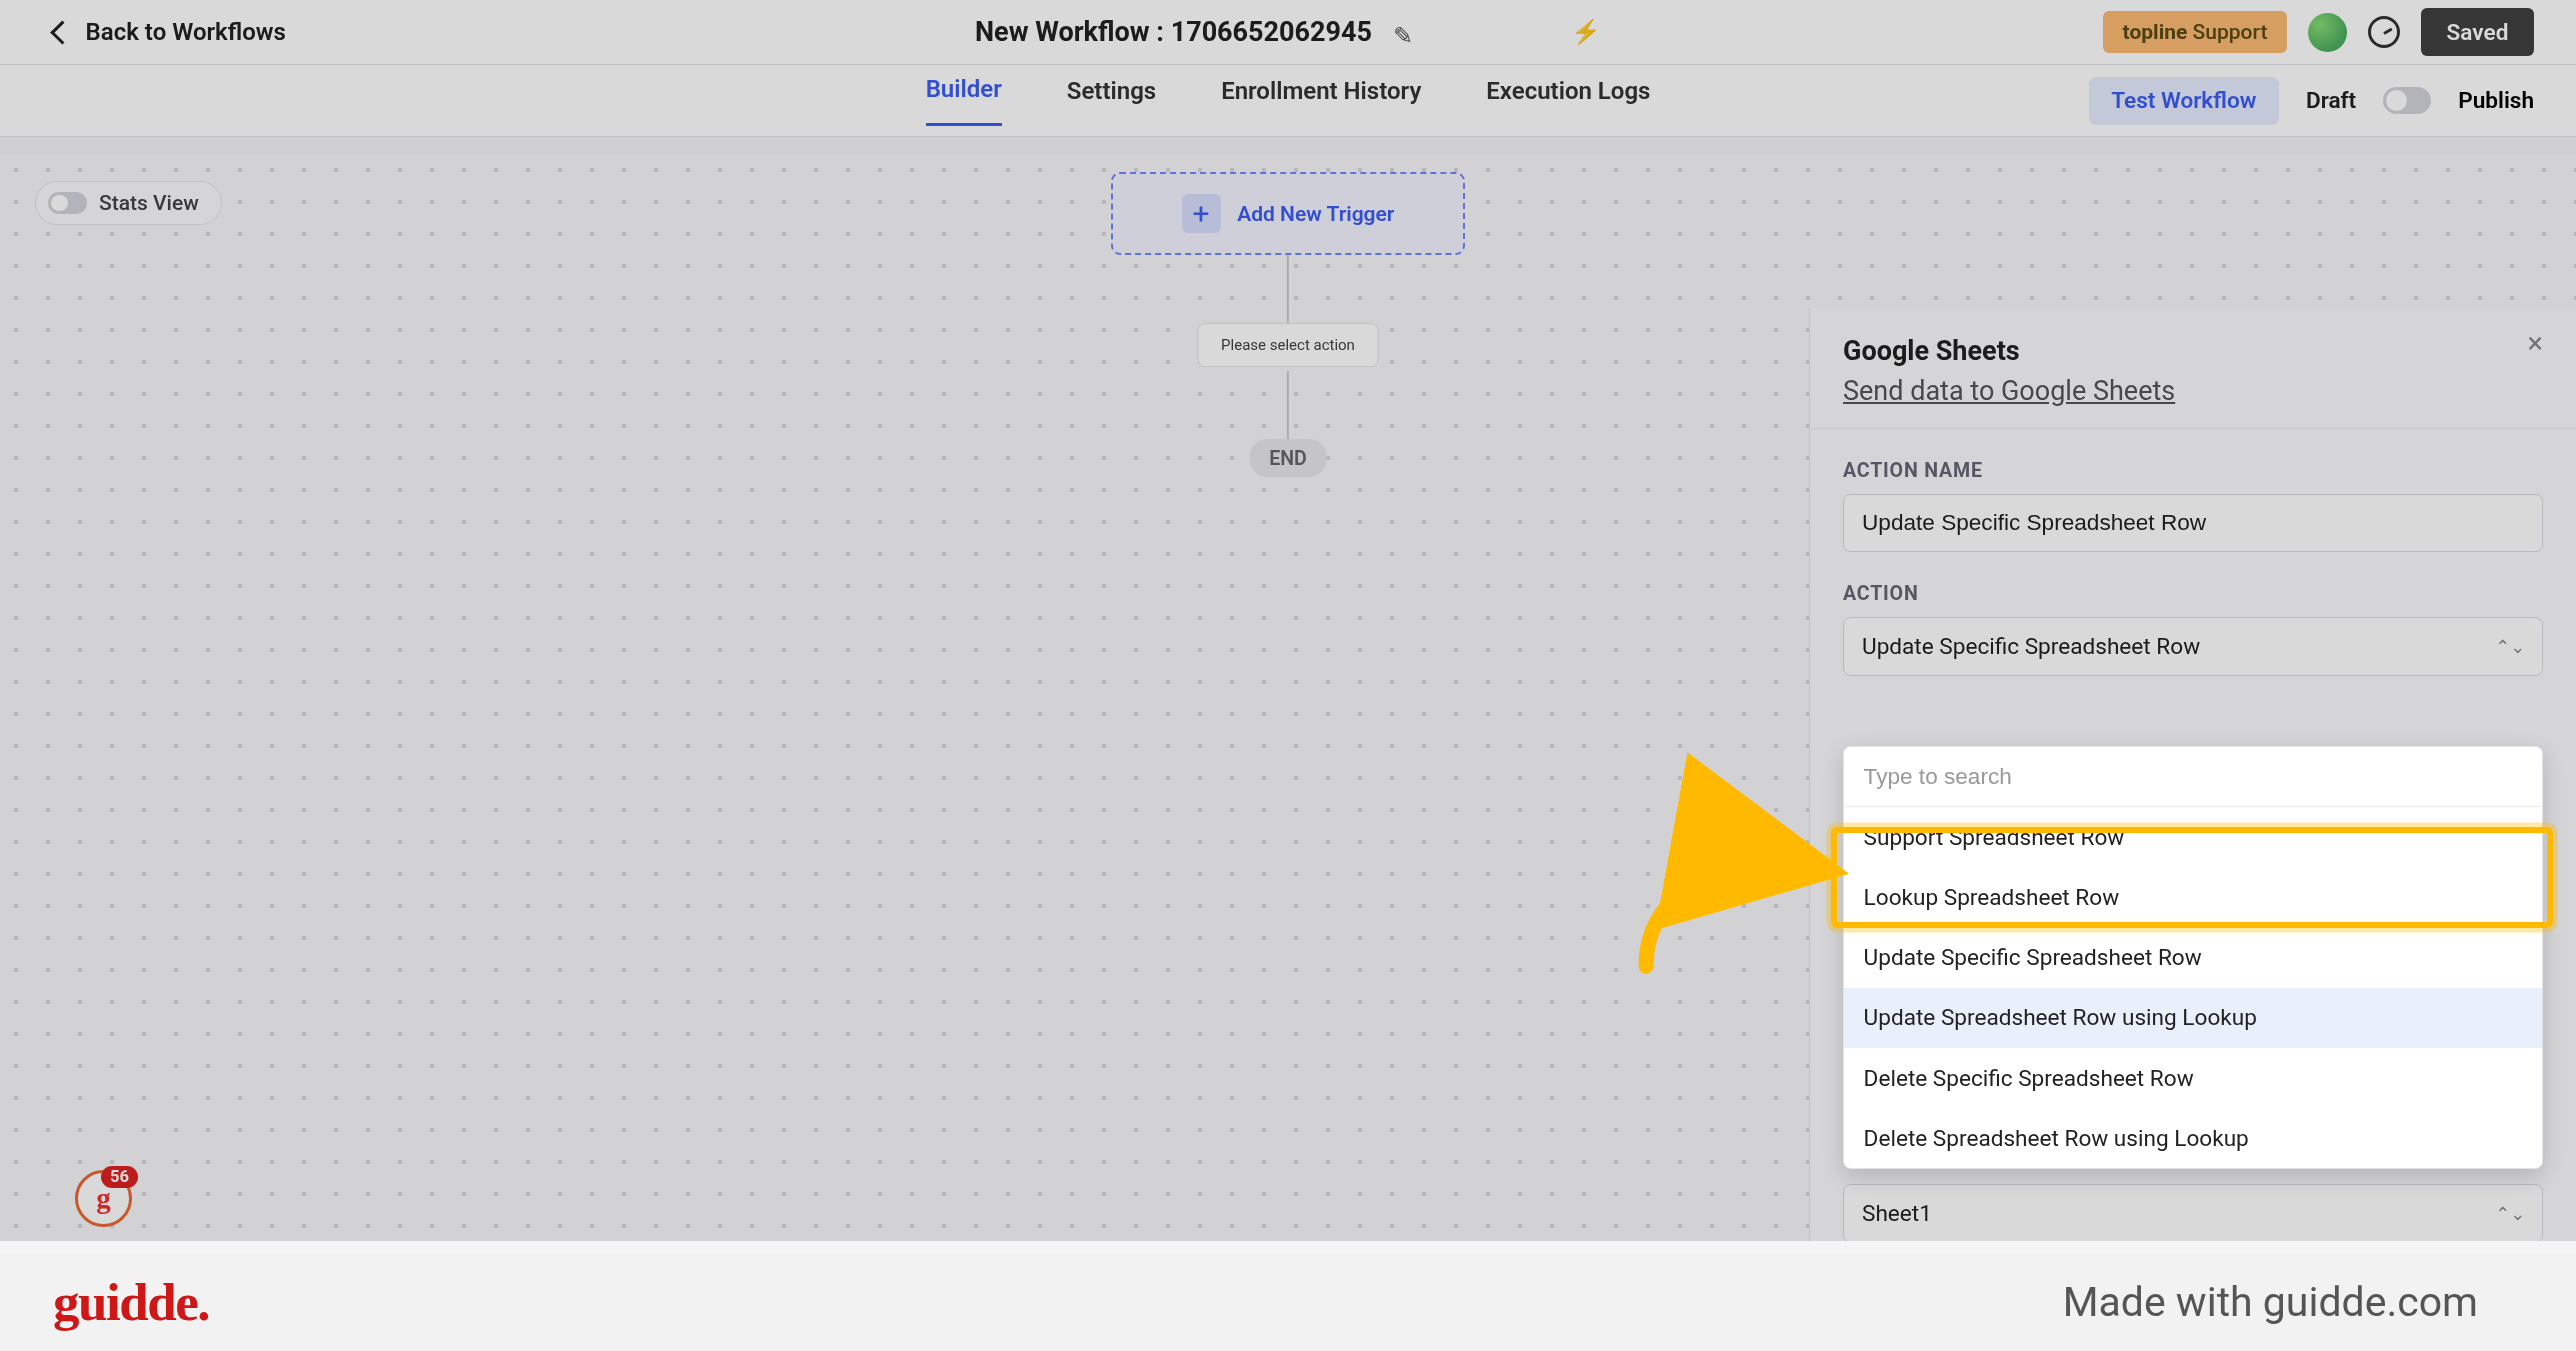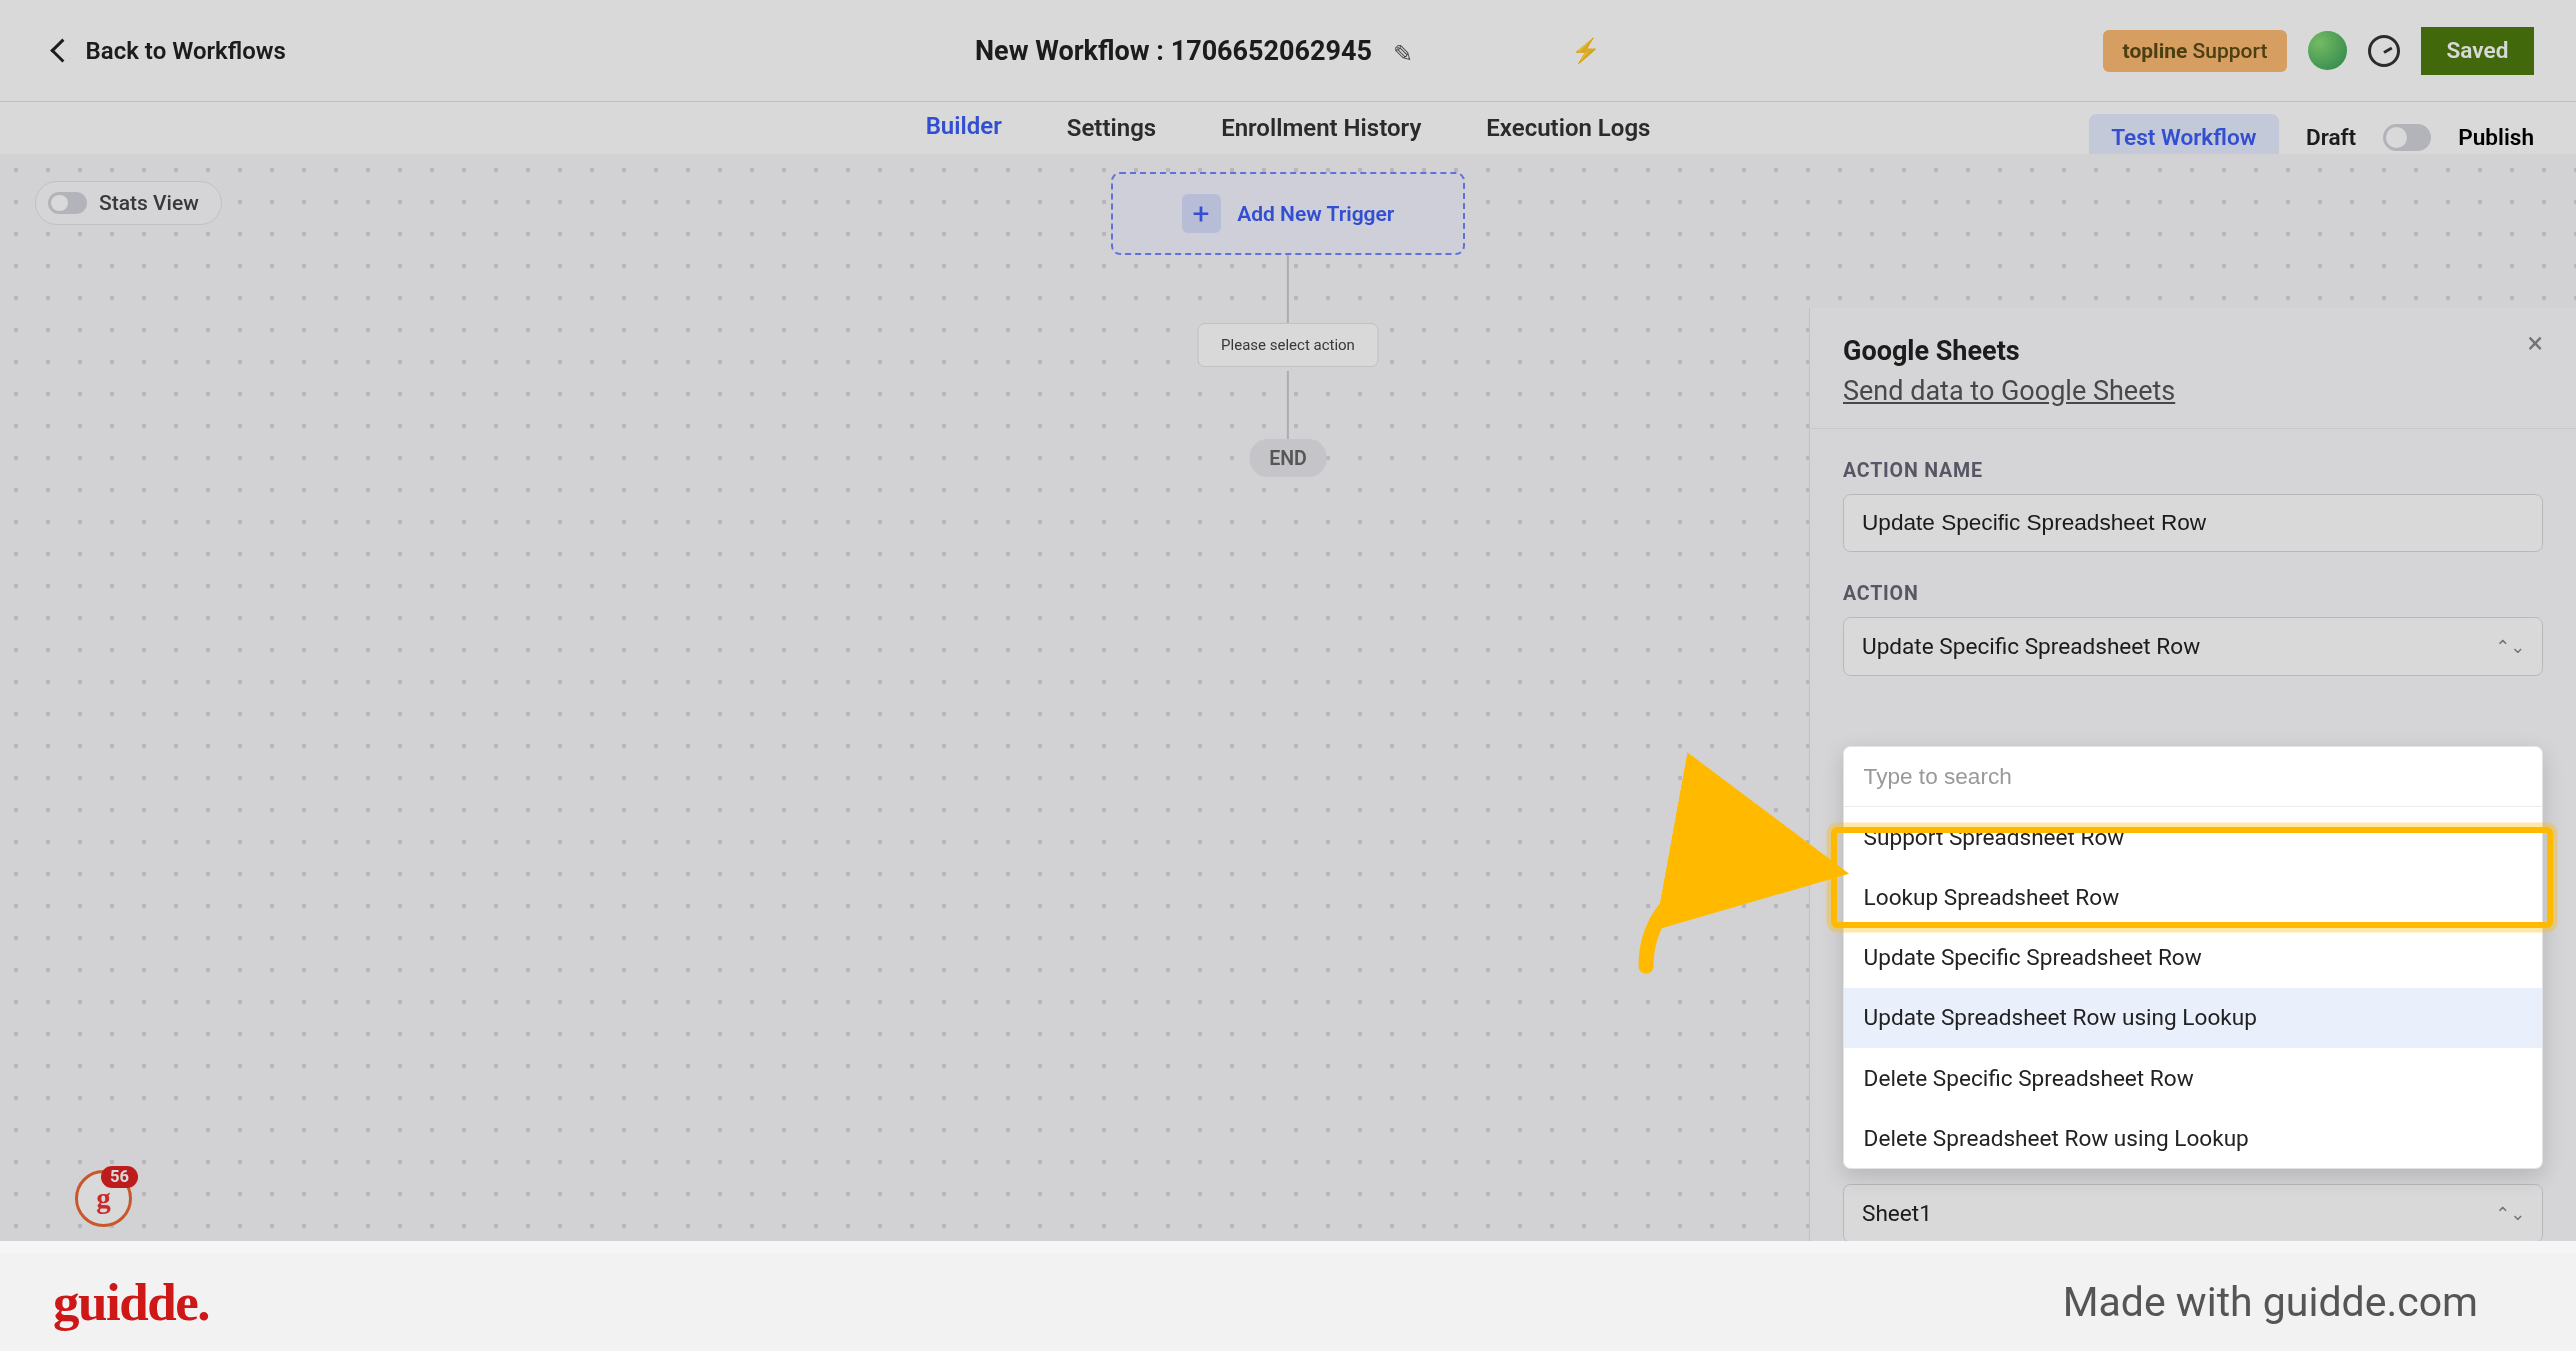--- a/index.html
+++ b/index.html
@@ -1,35 +1,35 @@
 <!DOCTYPE html>
 <html style="font-size:12px"><head>
 <meta charset="utf-8">
 <style>
   * { box-sizing: border-box; margin: 0; padding: 0; }
   html, body { width: 2576px; height: 1351px; font-family: -apple-system, BlinkMacSystemFont, "Segoe UI", Roboto, Arial, sans-serif; background: #f5f5f7; overflow: hidden; }
   .app { position: relative; width: 2576px; height: 1241px; }
   .overlay-dim { position:absolute; inset:0; background:rgba(0,0,0,0.15); pointer-events:none; z-index:10; }
 
   
-  .topbar { height: 102px; display:flex; align-items:center; justify-content:space-between; padding:0 42px 0 54px; border-bottom:0.8px solid #e3e3e8; background:#fff; }
+  .topbar { height: 65px; display:flex; align-items:center; justify-content:space-between; padding:0 42px 0 54px; border-bottom:0.8px solid #e3e3e8; background:#fff; }
   .back { display:flex; align-items:center; gap:15px; font-size:24px; font-weight:600; color:#222; cursor:pointer;}
   .back .chev { width:16.6px; height:16.6px; border-left:3.8px solid #222; border-bottom:3.8px solid #222; transform:rotate(45deg);}
   .center-wrap{display:flex;align-items:center;gap:21px;position:absolute;left:50%;transform:translateX(-50%);}
   .title { font-size:27px; font-weight:700; color:#222;}
   .pencil{width:21px;height:21px; display:inline-block; position:relative;}
   .pencil::before{content:"✎"; font-size:24px; color:#555;}
   .bolt{color:#f6b400;font-size:24px;margin-left:136px;}
   .top-right{display:flex;align-items:center;gap:21px;}
   .support-btn{background:#fdba74;color:#5a4a14;padding:9px 19.6px;border-radius:6px;font-size:21px;font-weight:500;}
   .support-btn b{font-weight:700;}
   .avatar{width:39px;height:39px;border-radius:50%;background:radial-gradient(circle at 30% 30%,#8d7,#395);}
   .clock{width:32px;height:32px;border:3px solid #333;border-radius:50%;position:relative;}
   .clock::after{content:"";position:absolute;left:50%;top:50%;width:9px;height:3px;background:#333;transform-origin:left;transform:rotate(-30deg);}
-  .saved-btn{background:#4d7c0f;color:#fff;padding:10.5px 25.6px;border-radius:0;font-size:22.6px;font-weight:600;}
+  .saved-btn{background:#404040;color:#fff;padding:10.5px 25.6px;border-radius:6px;font-size:22.6px;font-weight:600;}
 
   
   .tabbar{height:72px;background:#fff;border-bottom:0.8px solid #e3e3e8;display:flex;align-items:center;justify-content:center;gap:65px;position:relative;}
   .tab{font-size:24px;font-weight:600;color:#333;cursor:pointer;padding-bottom:19.6px;}
   .tab.active{color:#3b5cf6;border-bottom:3.8px solid #3b5cf6;}
   .tabbar-right{position:absolute;right:42px;display:flex;align-items:center;gap:27px;}
   .test-btn{background:#e7edff;color:#3b5cf6;padding:10.5px 22.6px;border-radius:7.5px;font-size:22.6px;font-weight:600;}
   .draft{font-size:22.6px;font-weight:600;color:#222;}
   .toggle{width:48px;height:27px;border-radius:15px;background:#d3d3db;position:relative;}
   .toggle::after{content:"";position:absolute;width:21px;height:21px;border-radius:50%;background:#fff;top:3px;left:3px;}

